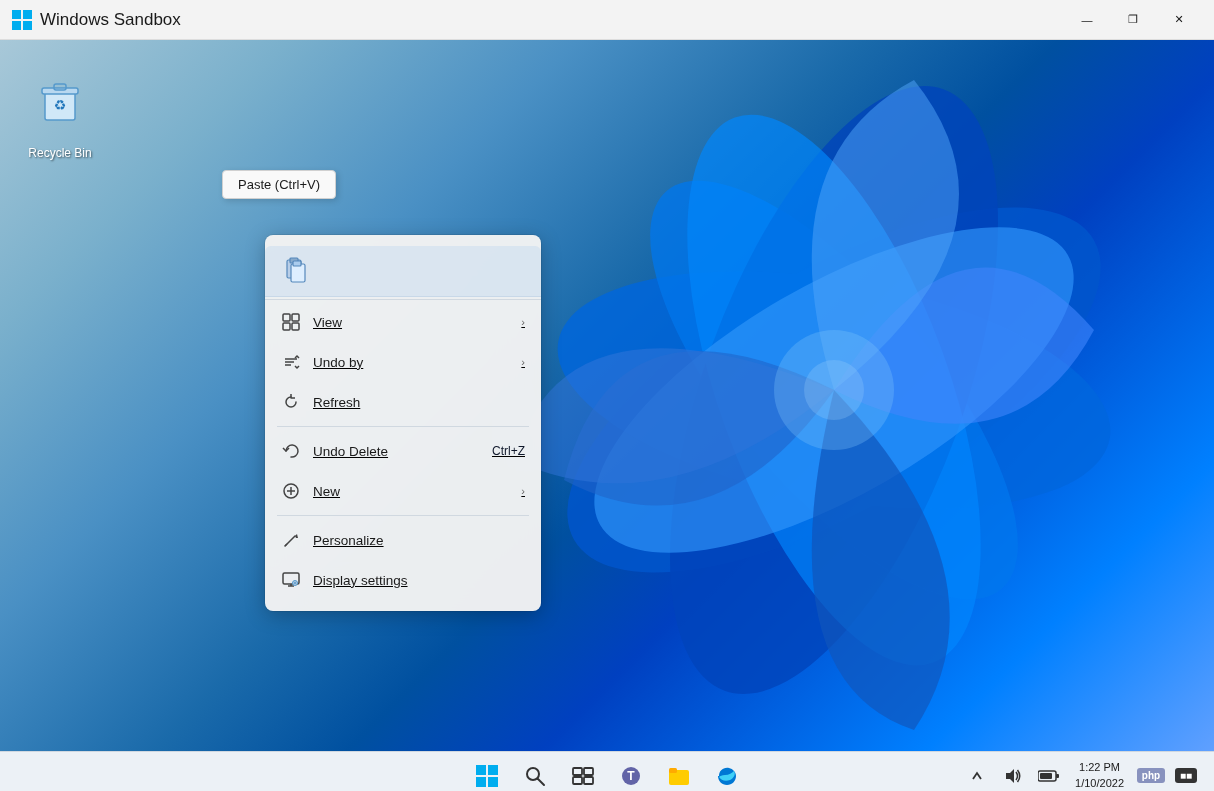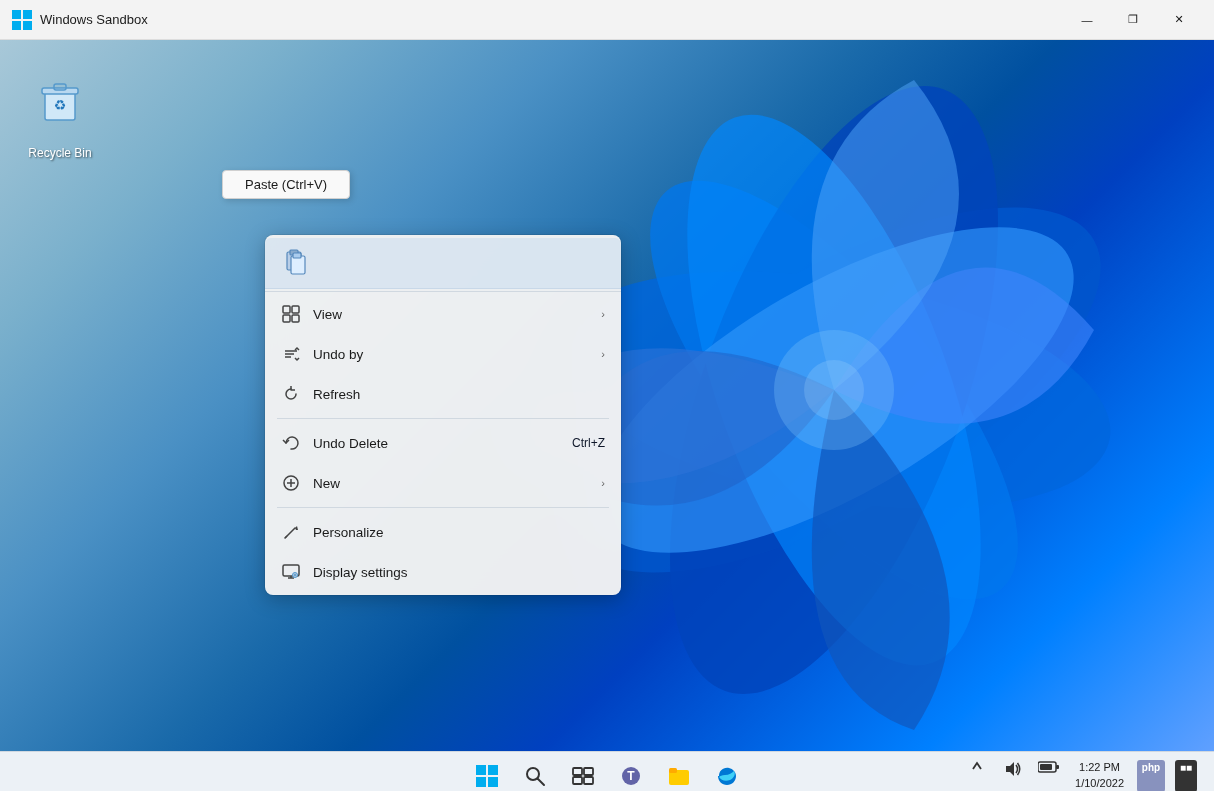--- a/index.html
+++ b/index.html
@@ -10,21 +10,21 @@
       width: 100%;
       height: 40px;
       background: #f3f3f3;
       border-bottom: 1px solid #ddd;
       display: flex;
       align-items: center;
       padding: 0 12px;
       user-select: none;
     }
     #titlebar-icon { width: 20px; height: 20px; margin-right: 8px; }
-    #titlebar-title { font-size: 13px; color: #1a1a1a; flex: 1; }
+    #titlebar-title { font-size: 17px; color: #1a1a1a; flex: 1; }
     #titlebar-controls { display: flex; gap: 0; }
     .title-btn {
       width: 46px; height: 40px;
       display: flex; align-items: center; justify-content: center;
       cursor: pointer; font-size: 11px; color: #1a1a1a;
     }
 
     
     #desktop {
       width: 100%;
@@ -64,39 +64,40 @@
     }
 
     
     #paste-tooltip {
       position: absolute;
       top: 130px;
       left: 222px;
       background: #f9f9f9;
       border: 1px solid #d0d0d0;
       border-radius: 4px;
-      padding: 6px 22px;
+      padding: 6px 15px;
       font-size: 13px;
       color: #1a1a1a;
       box-shadow: 2px 2px 6px rgba(0,0,0,0.15);
       z-index: 100;
     }
 
     
     #context-menu {
       position: absolute;
       top: 195px;
       left: 265px;
-      width: 356px;
+      width: 276px;
       background: rgba(243,243,243,0.97);
       border-radius: 8px;
       box-shadow: 0 4px 20px rgba(0,0,0,0.25), 0 0 0 1px rgba(0,0,0,0.08);
       z-index: 200;
-      padding: 3px 0;
+      padding: 11px 0;
       backdrop-filter: blur(20px);
+      text-decoration: underline;
     }
 
     
     .menu-paste-area {
       padding: 6px 12px 8px 12px;
       display: flex;
       align-items: center;
       gap: 10px;
       background: rgba(200,220,240,0.5);
       border-radius: 6px 6px 0 0;
@@ -180,21 +181,21 @@
     }
 
     #taskbar-right {
       margin-left: auto;
       display: flex;
       align-items: center;
       gap: 4px;
     }
     .taskbar-sys-icon {
       width: 32px; height: 32px;
-      display: flex; justify-content: center;
+      display: flex; align-items: center; justify-content: center;
       cursor: pointer;
       border-radius: 4px;
       font-size: 14px;
       color: #333;
     }
     #taskbar-time {
       font-size: 11px;
       color: #1a1a1a;
       text-align: center;
       line-height: 1.4;

